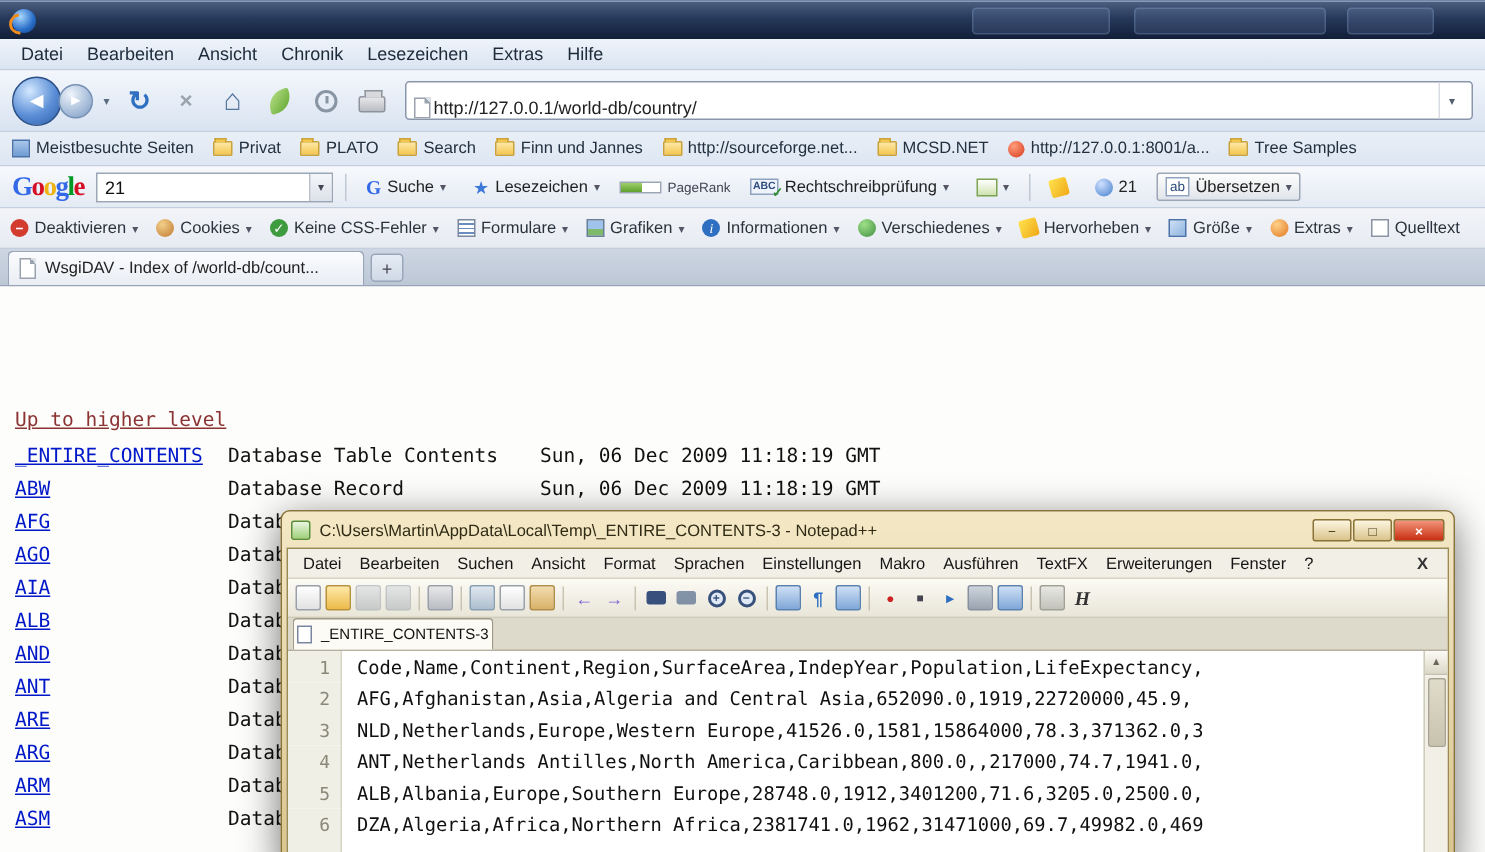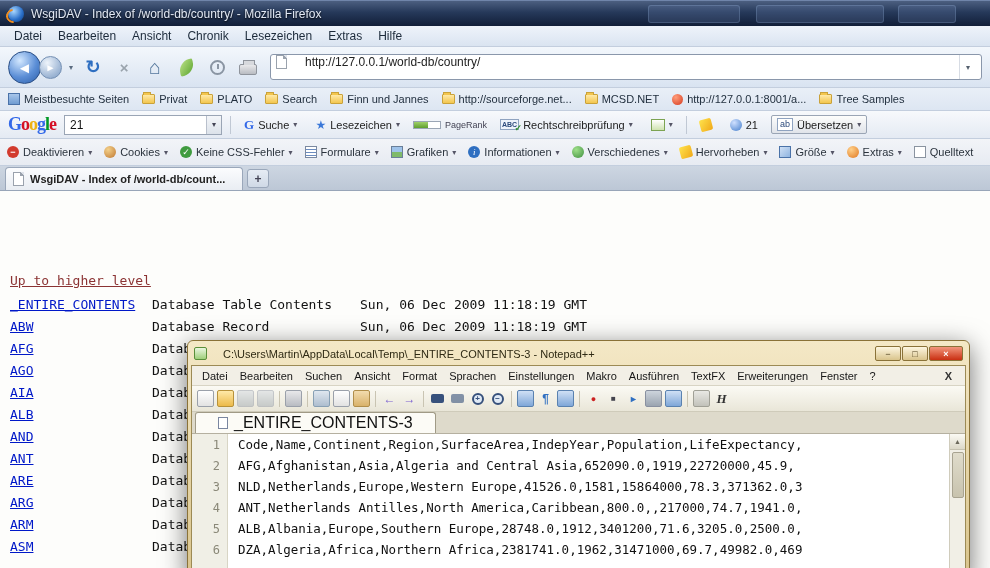--- a/index.html
+++ b/index.html
@@ -43,21 +43,21 @@
   .home   { color:#55779c; font-size:20px; }
   .leaf { width:15px; height:15px; background:linear-gradient(135deg,#c4e68f,#55a028);
     border-radius:80% 10% 80% 10%; transform:rotate(-15deg); }
   .clock { width:15px; height:15px; border-radius:50%; border:2px solid #8a95a3; position:relative; }
   .clock::after { content:""; position:absolute; left:5px; top:2px; width:2px; height:5px; background:#8a95a3; }
   .printer { width:18px; height:11px; background:linear-gradient(#e8e8ea,#b9bcc2);
     border:1px solid #8f949c; border-radius:2px; position:relative; margin-top:5px; }
   .printer::before { content:""; position:absolute; top:-5px; left:3px; width:10px; height:4px;
     background:#d7d9dd; border:1px solid #8f949c; border-bottom:none; }
   .urlbar { flex:1; height:26px; background:#fff; border:1px solid #8a97ab; border-radius:3px;
-    display:flex; align-items:flex-start; padding:0 5px; gap:18px; margin-left:4px; }
+    display:flex; align-items:flex-end; padding:0 5px; gap:2px; margin-left:4px; }
   .page-ic { width:11px; height:14px; background:#fff; border:1px solid #9aa2ad; position:relative; flex:0 0 11px; }
   .page-ic::after { content:""; position:absolute; right:-1px; top:-1px; width:4px; height:4px;
     background:linear-gradient(225deg,#dfe3ea 50%,#9aa2ad 50%); }
   .url-text { color:#222; font-size:12px; white-space:nowrap; overflow:hidden; flex:1; }
   .url-dd { width:17px; height:100%; display:flex; align-items:center; justify-content:center;
     color:#55606e; border-left:1px solid #d7dce4; font-size:8px; }
   
   .bookmarksbar { height:23px; flex:0 0 23px; background:linear-gradient(#e9eff7,#dde6f2);
     display:flex; align-items:center; padding:0 8px; gap:13px; border-bottom:1px solid #c3cede;
     white-space:nowrap; overflow:hidden; }
@@ -110,21 +110,21 @@
   .ic-check { border-radius:50%; background:#3f9b3f; }
   .ic-form { background:repeating-linear-gradient(to bottom,#ffffff 0 2px,#6b8cc0 2px 3px); border:1px solid #7a88a0; }
   .ic-img { background:linear-gradient(180deg,#9fc3ea 55%, #7fba6a 45%); border:1px solid #6a7f99; }
   .ic-info { border-radius:50%; background:#2f6fc1; font-style:italic; font-family:"Liberation Serif",serif; }
   .ic-misc { border-radius:50%; background:radial-gradient(circle at 35% 30%, #9fe08a, #3f8f3f); }
   .ic-resize { border:1px solid #4a72a8; background:linear-gradient(135deg,#cfe0f5,#8fb4e0); }
   .ic-tools { border-radius:50%; background:radial-gradient(circle at 35% 30%, #ffd08a, #e07820); }
   .ic-src { background:#fff; border:1px solid #8a93a0; color:#556; font-size:7px; }
   
   .tabbar { height:25px; flex:0 0 25px; background:linear-gradient(#cdd6e2,#bcc7d6);
-    display:flex; align-items:flex-end; padding:2px 5px 0; gap:4px; border-bottom:1px solid #98a5b8;font-weight:bold; }
+    display:flex; align-items:flex-end; padding:2px 5px 0; gap:4px; border-bottom:1px solid #98a5b8; }
   .tab { width:238px; height:23px; background:linear-gradient(#fbfcfe,#e9edf3);
     border:1px solid #9aa7ba; border-bottom:none; border-radius:4px 4px 0 0;
     display:flex; align-items:center; gap:6px; padding:0 7px; font-size:11px; color:#222; }
   .tab-title { white-space:nowrap; overflow:hidden; }
   .newtab { width:22px; height:19px; margin-bottom:2px; background:linear-gradient(#e6ecf4,#cfd9e6);
     border:1px solid #9aa7ba; border-radius:3px; display:flex; align-items:center; justify-content:center;
     color:#445; font-size:12px; }
   
   .content { position:relative; flex:1; background:#fdfdfb; overflow:hidden; }
   .heading { font-family:"Liberation Serif",serif; font-size:29px; font-weight:bold;
@@ -135,21 +135,21 @@
   .uplink { color:#8b3333; text-decoration:underline; }
   .lrow { position:relative; height:22px; }
   .lname { position:absolute; left:0; color:#0018c8; text-decoration:underline; white-space:pre; }
   .ltype { position:absolute; left:142px; white-space:pre; }
   .ldate { position:absolute; left:350px; white-space:pre; }
   
   .npp { position:absolute; left:187px; top:340px; width:783px; height:240px; z-index:10;
     padding:3px; background:linear-gradient(#f4e8c6,#d9c48c); border:1px solid #8a7238;
     border-radius:6px 6px 0 0; box-shadow:0 6px 26px rgba(0,0,0,.55);
     display:flex; flex-direction:column; }
-  .npp-titlebar { height:21px; flex:0 0 21px; display:flex; align-items:center; gap:16px;
+  .npp-titlebar { height:21px; flex:0 0 21px; display:flex; align-items:center; gap:6px;
     padding:0 3px 2px; font-size:11px; color:#2f2a14; }
   .npp-app-ic { width:13px; height:13px; background:linear-gradient(#eaf6e0,#9fd07a);
     border:1px solid #5a8f3a; border-radius:2px; flex:0 0 13px; }
   .npp-title { white-space:nowrap; overflow:hidden; flex:1; }
   .wbtns { display:flex; gap:1px; }
   .wbtn { width:26px; height:15px; border:1px solid #8a7238; border-radius:2px;
     background:linear-gradient(#fdf6e0,#d9c48c); font-size:9px; display:flex; align-items:center;
     justify-content:center; color:#4a3c1a; }
   .wbtn.close { width:34px; background:linear-gradient(#f2967c,#c92f12); color:#fff; font-weight:bold; }
   .npp-inner { flex:1; background:#f4f2ea; border:1px solid #9c8a55; display:flex; flex-direction:column; overflow:hidden; }
@@ -177,21 +177,21 @@
     background:#dfe9f5; color:#37517c; font-size:8px; font-weight:bold;
     display:flex; align-items:center; justify-content:center; }
   .g-red { color:#cc2222; font-size:9px; }
   .g-dark { color:#44444e; font-size:8px; }
   .g-blue { color:#2f6fc1; font-size:9px; }
   .g-pil { color:#2f6fc1; font-size:12px; font-weight:bold; }
   .g-hex { font-family:"Liberation Serif",serif; font-style:italic; font-weight:bold; color:#333; font-size:13px; }
   .npp-tabbar { height:22px; flex:0 0 22px; background:#dedacb; display:flex; align-items:flex-end;
     padding:0 3px; border-bottom:1px solid #b5b0a0; }
   .npp-tab { height:21px; background:#fcfbf6; border:1px solid #a09a86; border-bottom:none;
-    border-radius:3px 3px 0 0; display:flex; align-items:center; gap:6px; padding:0 22px; font-size:16px; color:#111; }
+    border-radius:3px 3px 0 0; display:flex; align-items:center; gap:6px; padding:0 2px; font-size:10px; color:#111; }
   .doc-ic { width:10px; height:12px; background:#fff; border:1px solid #7a86a0; flex:0 0 10px; }
   .npp-edit { flex:1; display:flex; background:#fff; overflow:hidden; }
   .edit-lines { flex:1; display:flex; flex-direction:column; overflow:hidden; }
   .eline { display:flex; height:21px; flex:0 0 21px; align-items:center; }
   .eline.fill { flex:1; height:auto; }
   .lnum { width:36px; flex:0 0 36px; height:100%; background:#f0efe6; color:#8a8878;
     font-family:"DejaVu Sans Mono",monospace; font-size:12px; border-right:1px solid #d8d5c5;
     display:flex; align-items:center; justify-content:flex-end; padding-right:7px; }
   .ltxt { padding-left:10px; font-family:"DejaVu Sans Mono",monospace; font-size:12.5px;
     color:#101010; white-space:pre; overflow:hidden; }
@@ -202,21 +202,20 @@
   .sthumb { width:12px; height:46px; background:linear-gradient(#e0dccb,#c8c3ae);
     border:1px solid #a8a390; border-radius:2px; margin-top:2px; }
 </style>
 </head>
 <body>
 
 <div class="screen">
 
   <div class="titlebar">
     <span class="fx-icon"></span>
-    <span class="t-title">WsgiDAV - Index of /world-db/country/ - Mozilla Firefox</span>
     <span class="ghost" style="left:648px;width:92px;"></span>
     <span class="ghost" style="left:756px;width:128px;"></span>
     <span class="ghost" style="left:898px;width:58px;"></span>
   </div>
 
   <div class="menubar">
     <span class="menu-item">Datei</span>
     <span class="menu-item">Bearbeiten</span>
     <span class="menu-item">Ansicht</span>
     <span class="menu-item">Chronik</span>

